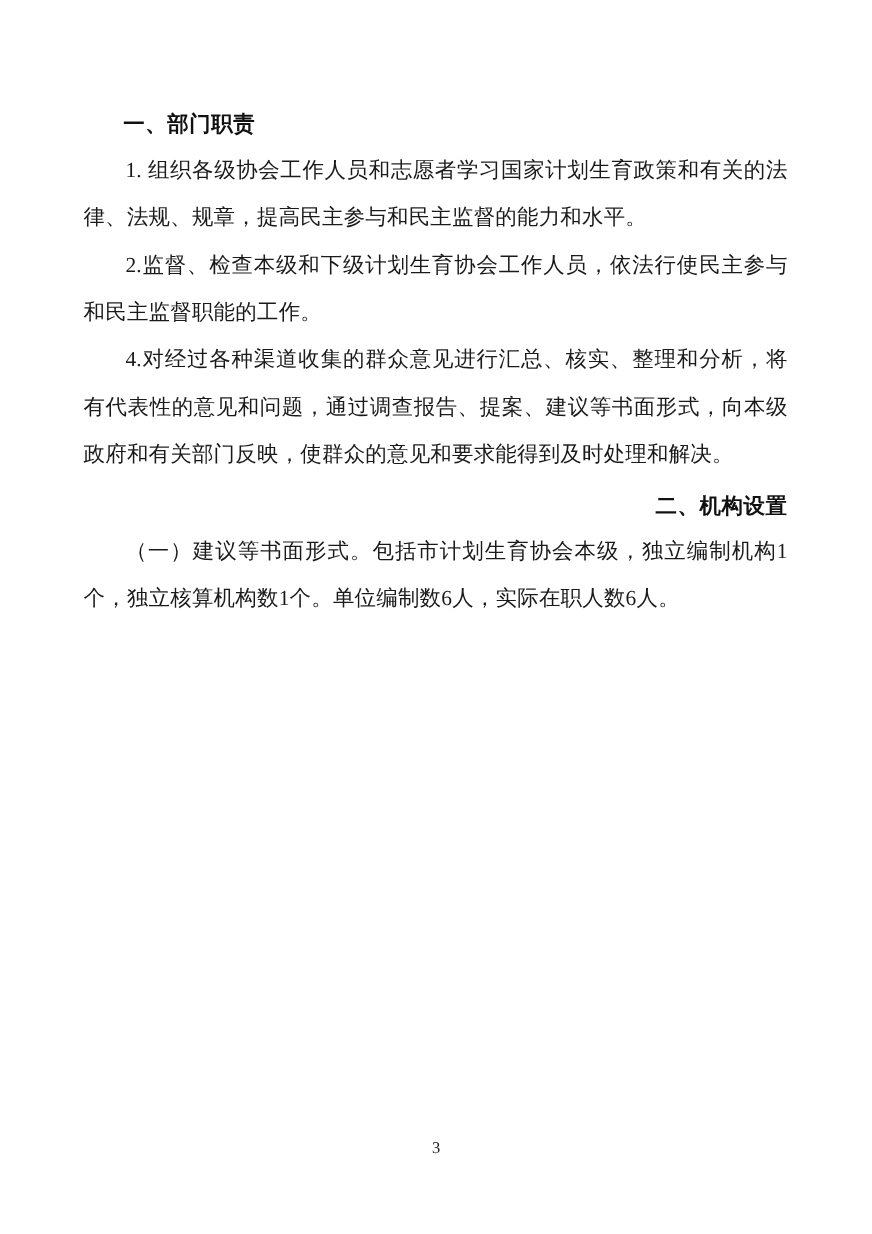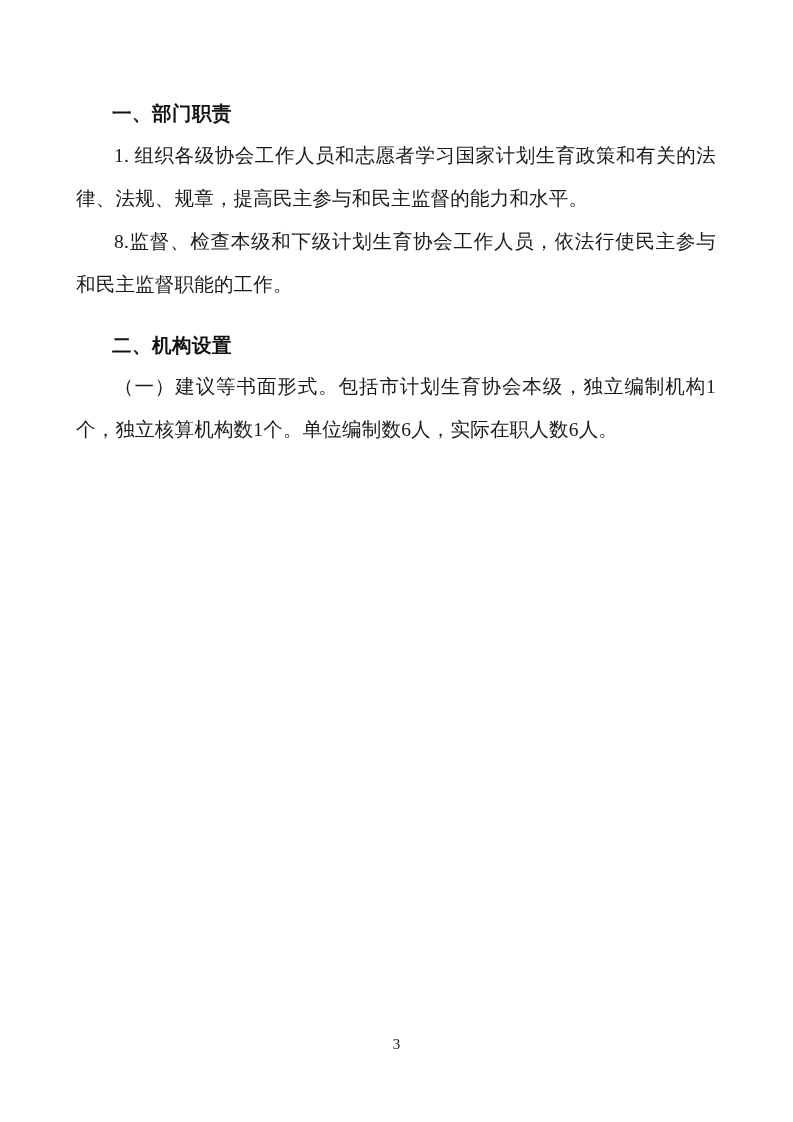--- a/index.html
+++ b/index.html
@@ -27,22 +27,23 @@
     font-family: "Liberation Sans", "DejaVu Sans", sans-serif;
     font-weight: bold;
     font-size: 19.5px;
     line-height: 1.55;
     margin: 0 0 6px 0;
     text-indent: 36px;
     letter-spacing: 0.5px;
     color: #111111;
   }
   .heading.second {
-    margin-top: 24px;
+    margin-top: 10px;
     margin-bottom: 5px;
+    text-align: right;
   }
   .para {
     font-size: 19.5px;
     line-height: 43px;
     margin: 0;
     text-indent: 38px;
     text-align: justify;
     text-justify: inter-ideograph;
     letter-spacing: 0.2px;
     color: #1a1a1a;
@@ -60,21 +61,22 @@
 </style>
 </head>
 <body>
 
 <div class="page">
   <div class="content">
 
     <h2 class="heading">一、部门职责</h2>
 
     <p class="para">1. 组织各级协会工作人员和志愿者学习国家计划生育政策和有关的法律、法规、规章，提高民主参与和民主监督的能力和水平。</p>
-    <p class="para">8.监督、检查本级和下级计划生育协会工作人员，依法行使民主参与和民主监督职能的工作。</p>
+    <p class="para">2.监督、检查本级和下级计划生育协会工作人员，依法行使民主参与和民主监督职能的工作。</p>
+    <p class="para">4.对经过各种渠道收集的群众意见进行汇总、核实、整理和分析，将有代表性的意见和问题，通过调查报告、提案、建议等书面形式，向本级政府和有关部门反映，使群众的意见和要求能得到及时处理和解决。</p>
 
     <h2 class="heading second">二、机构设置</h2>
 
     <p class="para">（一）建议等书面形式。包括市计划生育协会本级，独立编制机构1个，独立核算机构数1个。单位编制数6人，实际在职人数6人。</p>
 
   </div>
 
   <div class="page-number">3</div>
 </div>
 

